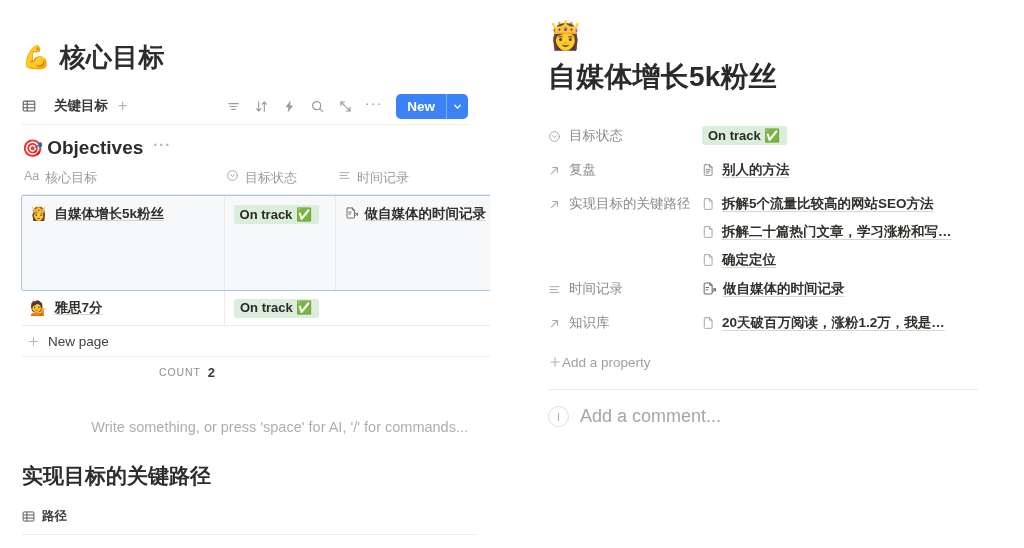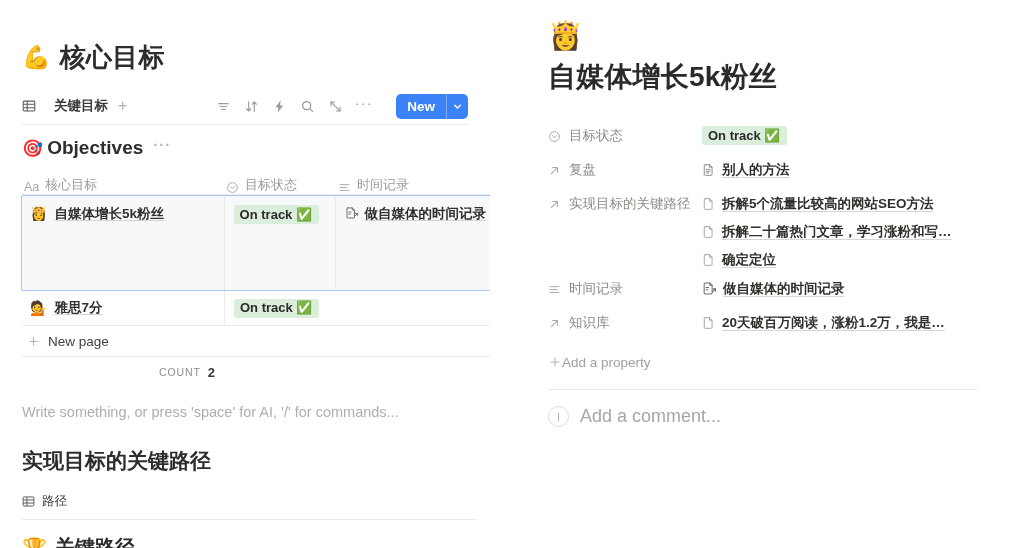--- a/index.html
+++ b/index.html
@@ -50,21 +50,21 @@
   }
   .tool-btn {
     width: 25px; height: 25px;
     display: flex; align-items: center; justify-content: center;
     color: #9b9a97; border-radius: 4px;
   }
   .dots-btn { letter-spacing: 1px; font-size: 15px; padding-bottom: 7px; }
   .new-btn-group {
     display: flex; align-items: stretch;
     background: #3b82f6; border-radius: 5px; overflow: hidden;
-    margin-left: 17px; height: 25px;
+    margin-left: 7px; height: 25px;
   }
   .new-btn {
     color: #fff; font-size: 13.5px; font-weight: 600;
     padding: 0 11px; display: flex; align-items: center;
   }
   .new-caret {
     width: 22px; display: flex; align-items: center; justify-content: center;
     color: #fff; border-left: 1px solid rgba(255,255,255,.35);
   }
   .db-rule { height: 1px; background: #ececeb; margin-top: 3px; }
@@ -78,21 +78,21 @@
   .group-title .emoji { font-size: 17px; }
   .group-dots { color: #b6b4b0; font-size: 15px; margin-left: 6px; padding-bottom: 7px; letter-spacing: 1px; }
 
   .tbl { width: 500px; margin-top: 9px; margin-left: 0; }
   .tbl-head {
     display: flex; align-items: center;
     height: 26px;
     border-bottom: 1px solid #ecebe9;
     font-size: 13px; color: #9b9a97;
   }
-  .th { display: flex; align-items: flex-end; gap: 6px; height: 100%; padding-left: 2px; }
+  .th { display: flex; align-items: flex-start; gap: 6px; height: 100%; padding-left: 2px; }
   .th .glyph { color: #a9a8a4; display: flex; align-items: center; }
   .c1 { width: 202px; }
   .c2 { width: 112px; }
   .c3 { width: 186px; }
 
   .tbl-row {
     display: flex; align-items: stretch;
     border-bottom: 1px solid #ecebe9;
   }
   .tbl-row.selected {
@@ -134,31 +134,31 @@
     display: flex; align-items: center; justify-content: center;
     gap: 7px; padding-right: 170px;
   }
   .count-label {
     font-size: 10.5px; color: #8e8d8a; letter-spacing: .9px;
     text-transform: uppercase;
   }
   .count-val { font-size: 13px; color: #3a3937; font-weight: 600; }
 
   .placeholder-line {
-    margin-top: 17px;
-    font-size: 14.5px; color: #b0aeaa;
+    margin-top: 32px;
+    font-size: 14.5px; color: #b0aeaa; text-align: right;
   }
   .h-big {
     margin-top: 27px;
     font-size: 21px; font-weight: 700; color: #2d2d2c;
   }
   .sub-db {
     display: flex; align-items: center; gap: 7px;
     margin-top: 18px;
-    font-size: 12.5px; font-weight: 400; color: #3b3b39;
+    font-size: 12.5px; font-weight: 700; color: #3b3b39;
   }
   .sub-rule { height: 1px; background: #ecebe9; margin-top: 9px; width: 455px; }
   .h-trophy {
     display: flex; align-items: center; gap: 8px;
     margin-top: 14px;
     font-size: 20px; font-weight: 700; color: #2d2d2c;
   }
 
   
   .divider { width: 2px; height: 548px; background: #ffffff; }

